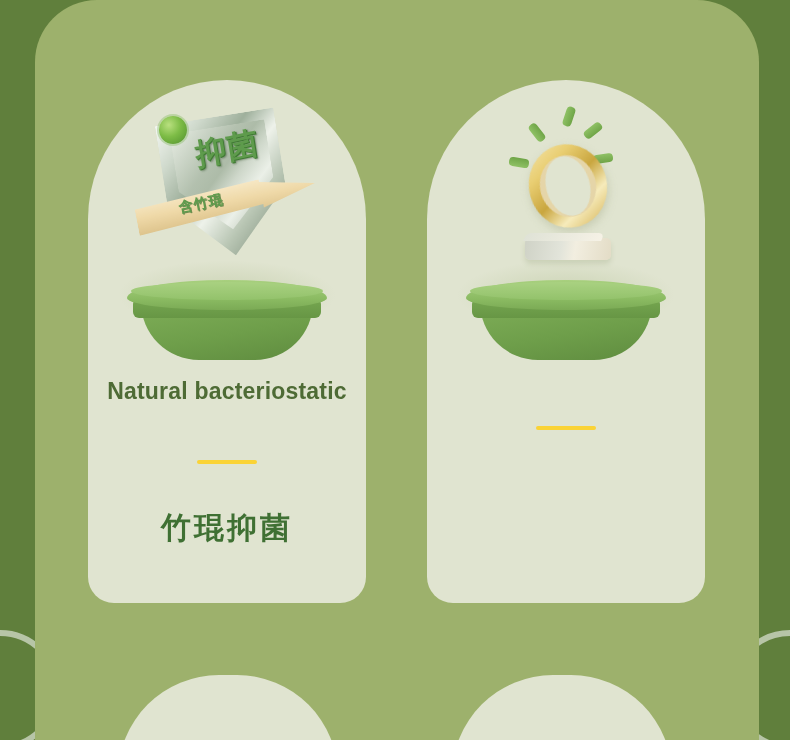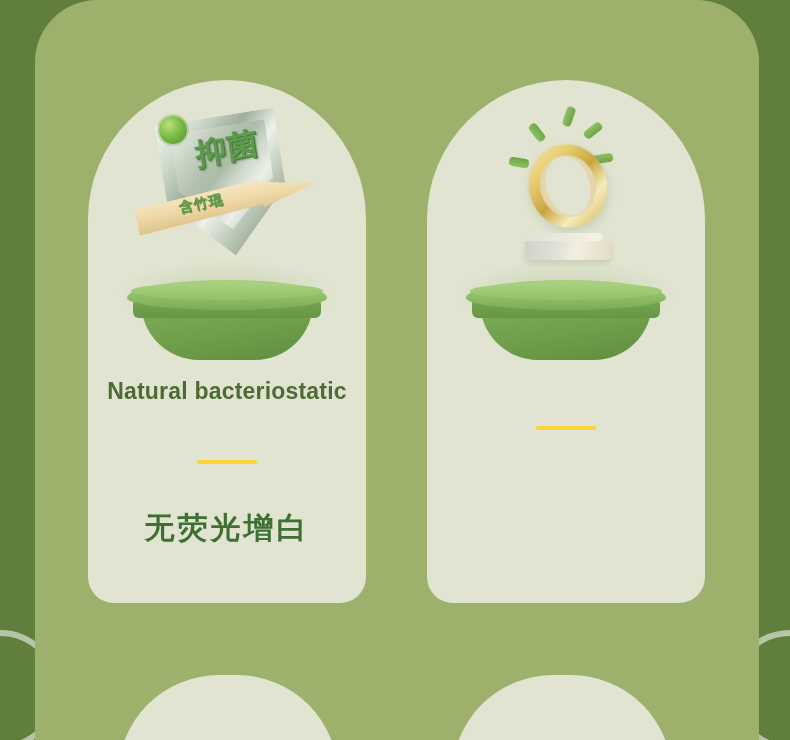--- a/index.html
+++ b/index.html
@@ -237,21 +237,21 @@
         <div class="podium">
           <div class="bowl"></div>
           <div class="rim2"></div>
           <div class="top"></div>
           <div class="topface"></div>
         </div>
       </div>
 
       <div class="en">Natural bacteriostatic</div>
       <div class="divider"></div>
-      <div class="cn">无荧光增白</div>
+      <div class="cn">竹琨抑菌</div>
     </div>
   </div>
 
   <div class="card c2">
     <div class="card-inner">
       <div class="stage">
         <div class="glow"></div>
 
         <div class="sunwrap">
           <div class="ray r1"></div>

